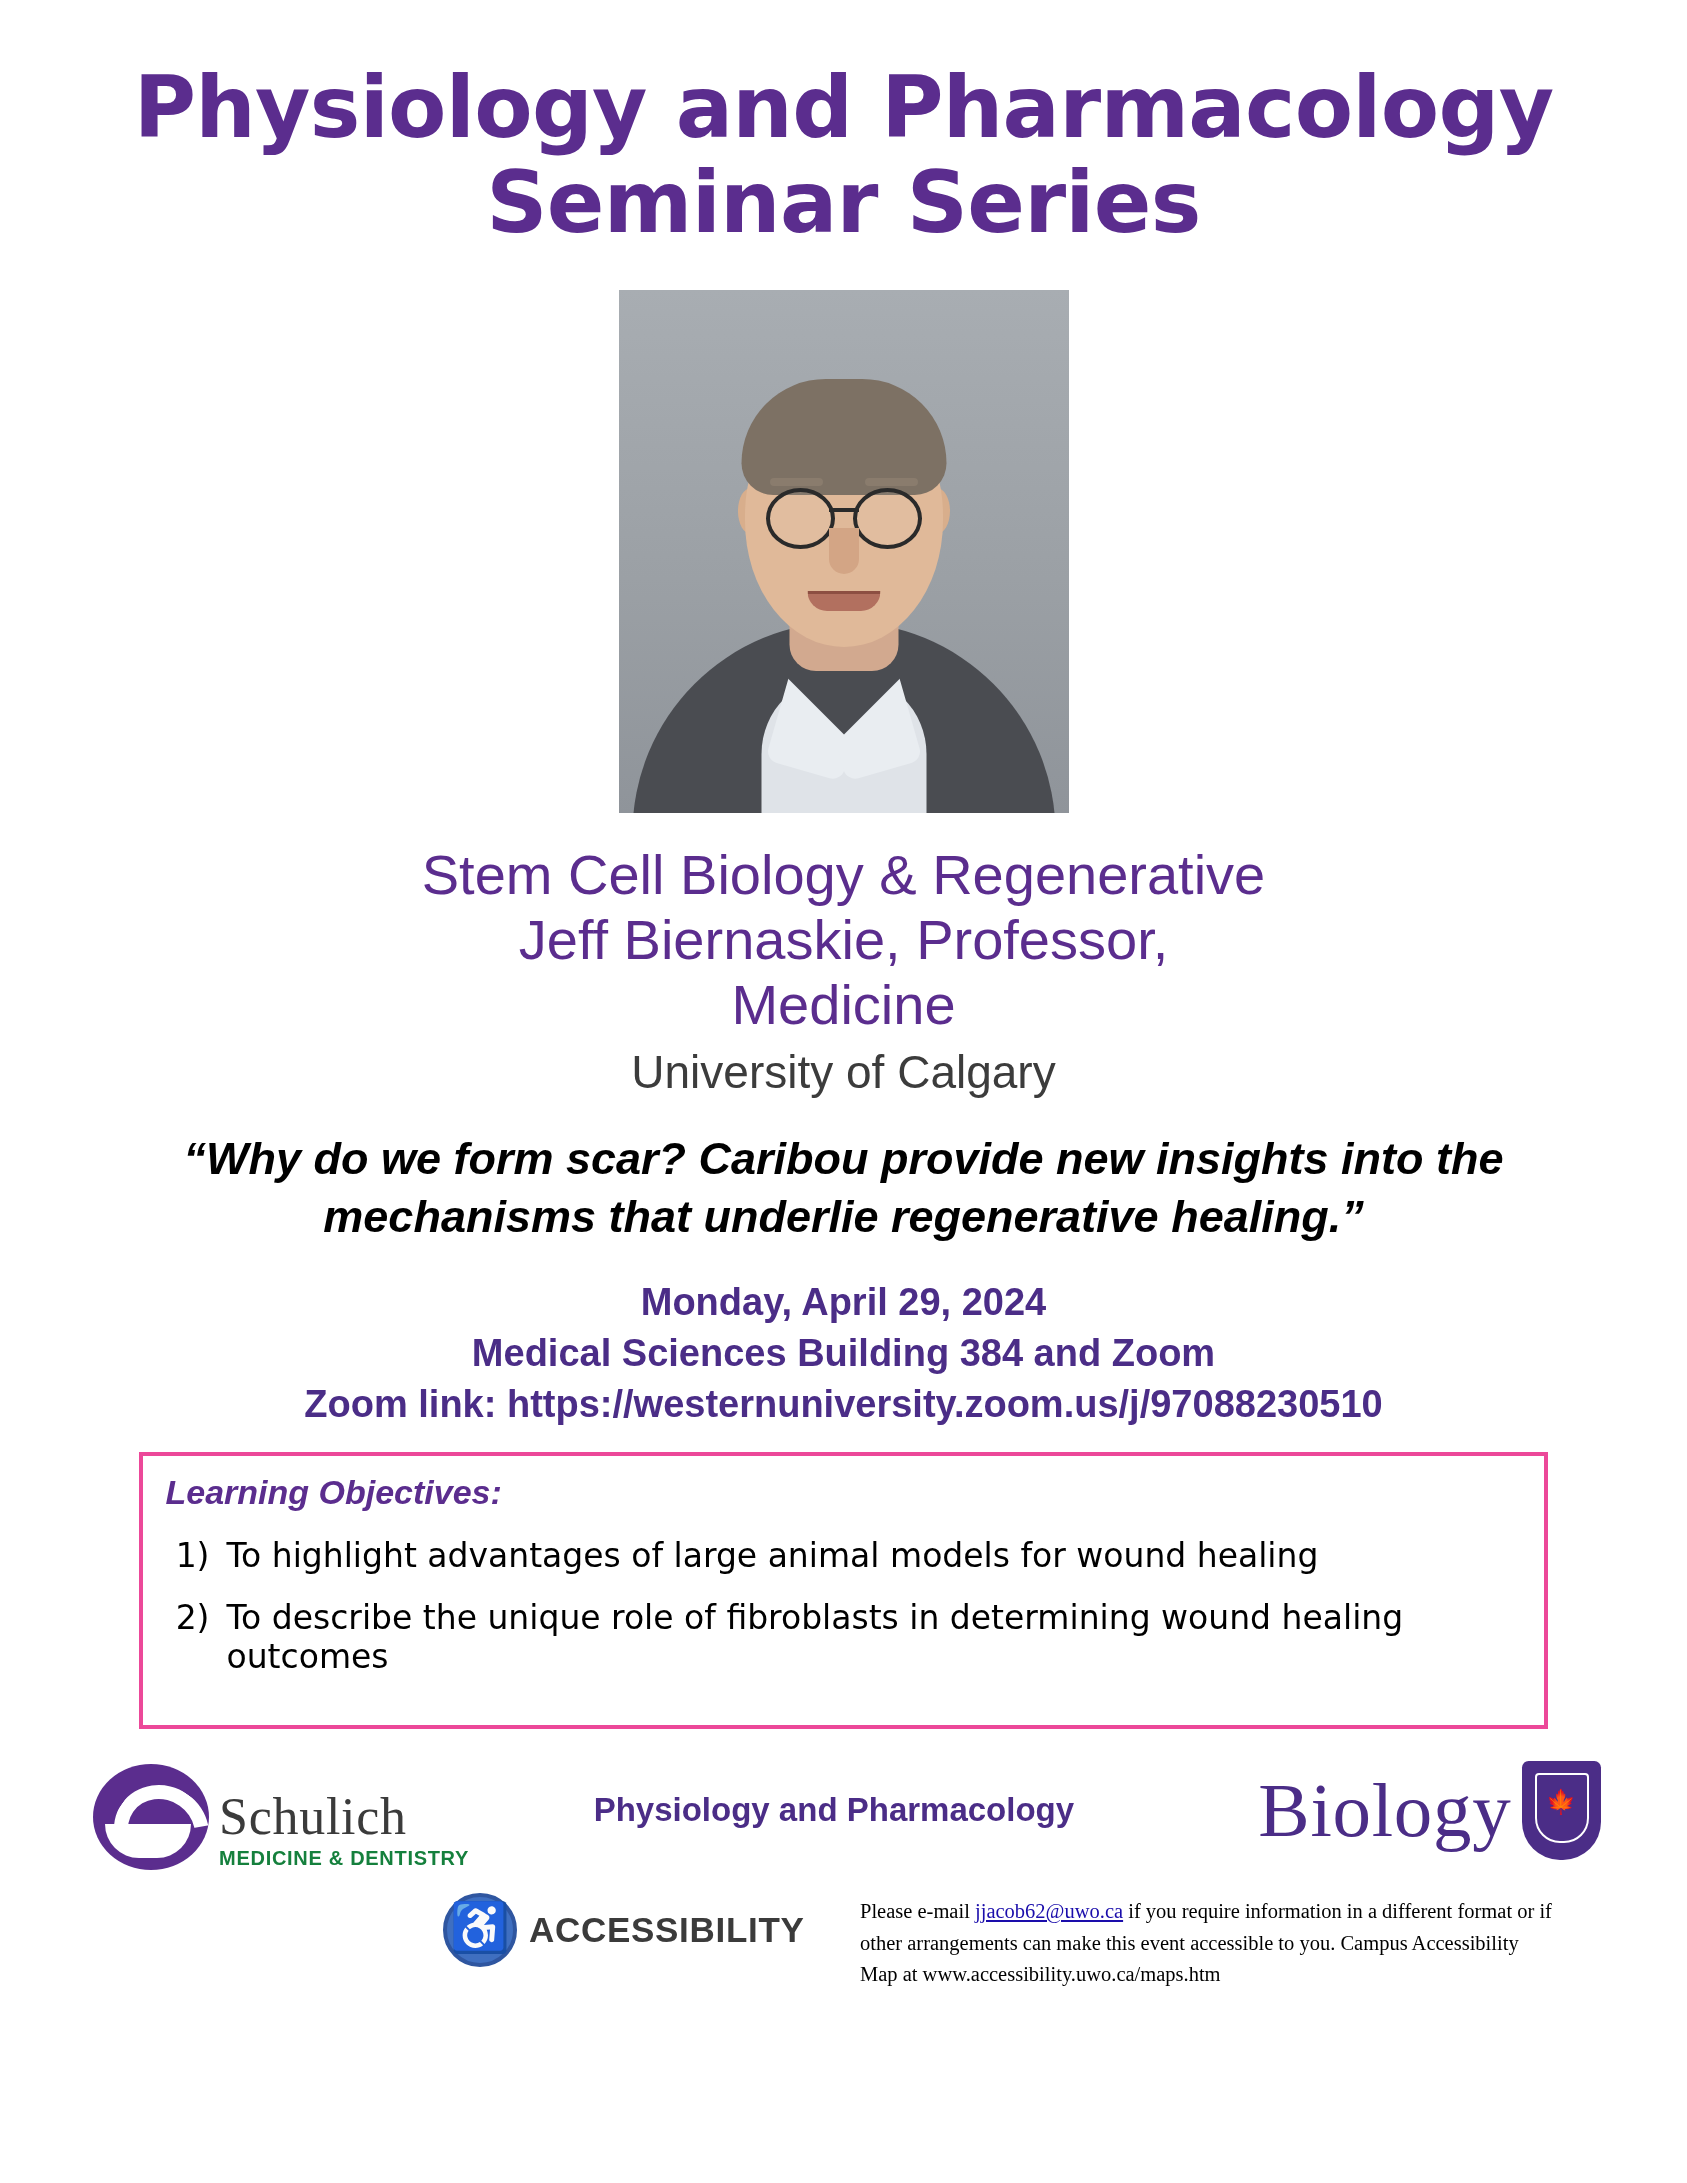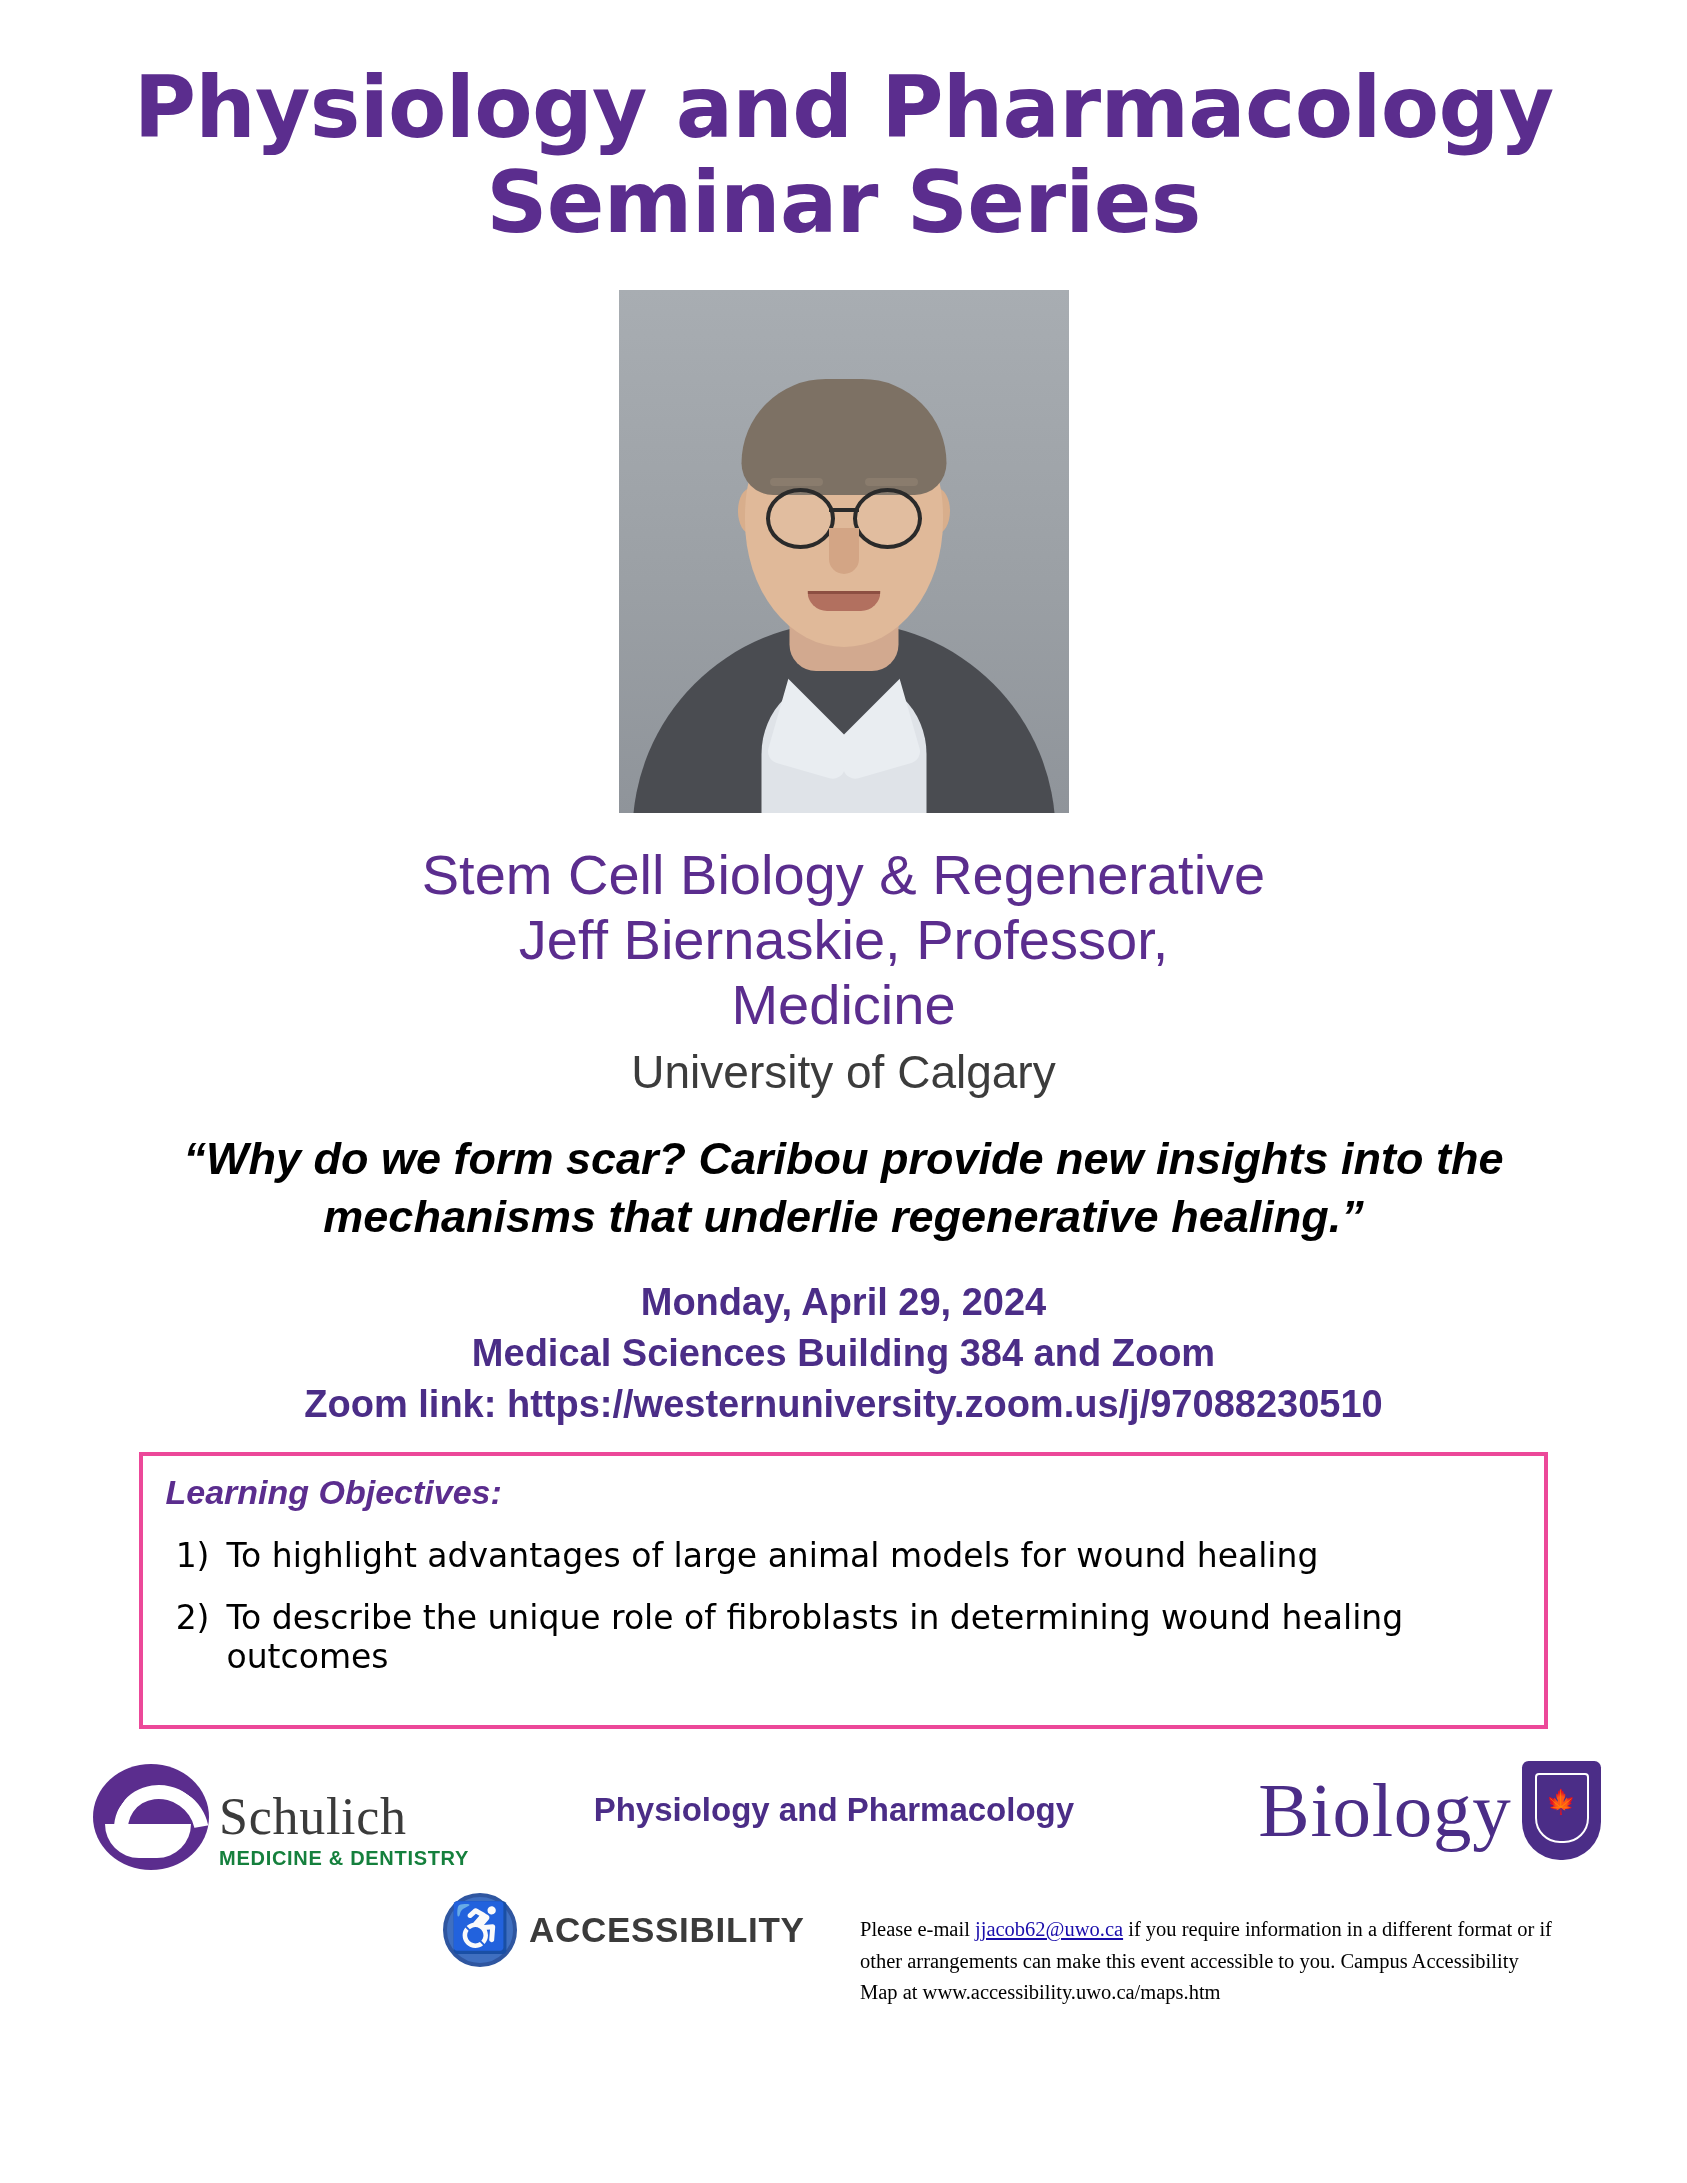--- a/index.html
+++ b/index.html
@@ -382,21 +382,21 @@
   .access-label {
     margin-left: 12px;
     font-weight: bold;
     font-size: 35px;
     color: #3b3b3b;
     letter-spacing: 0.7px;
   }
   .access-note {
     position: absolute;
     left: 794px;
-    top: 21px;
+    top: 3px;
     width: 701px;
     font-size: 20.5px;
     line-height: 1.55;
     color: #000000;
     font-family: "Liberation Serif", serif;
   }
   .access-note a {
     color: #1a0dab;
     text-decoration: underline;
   }

